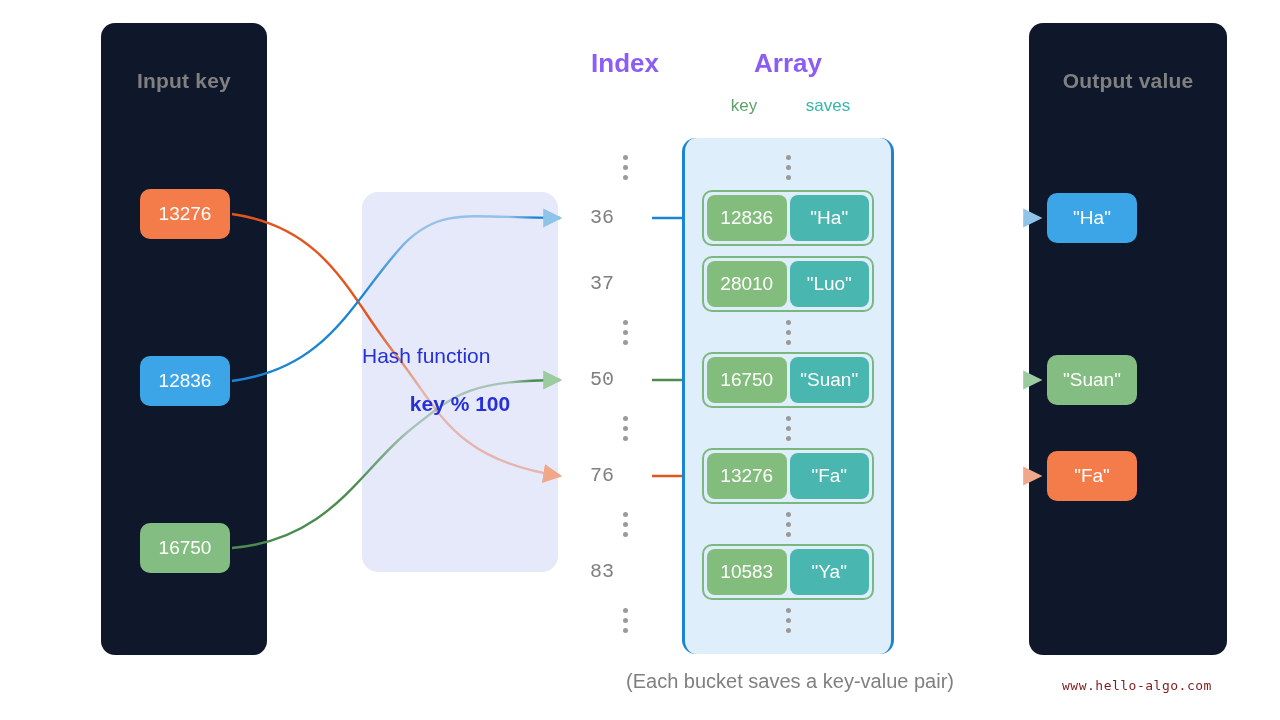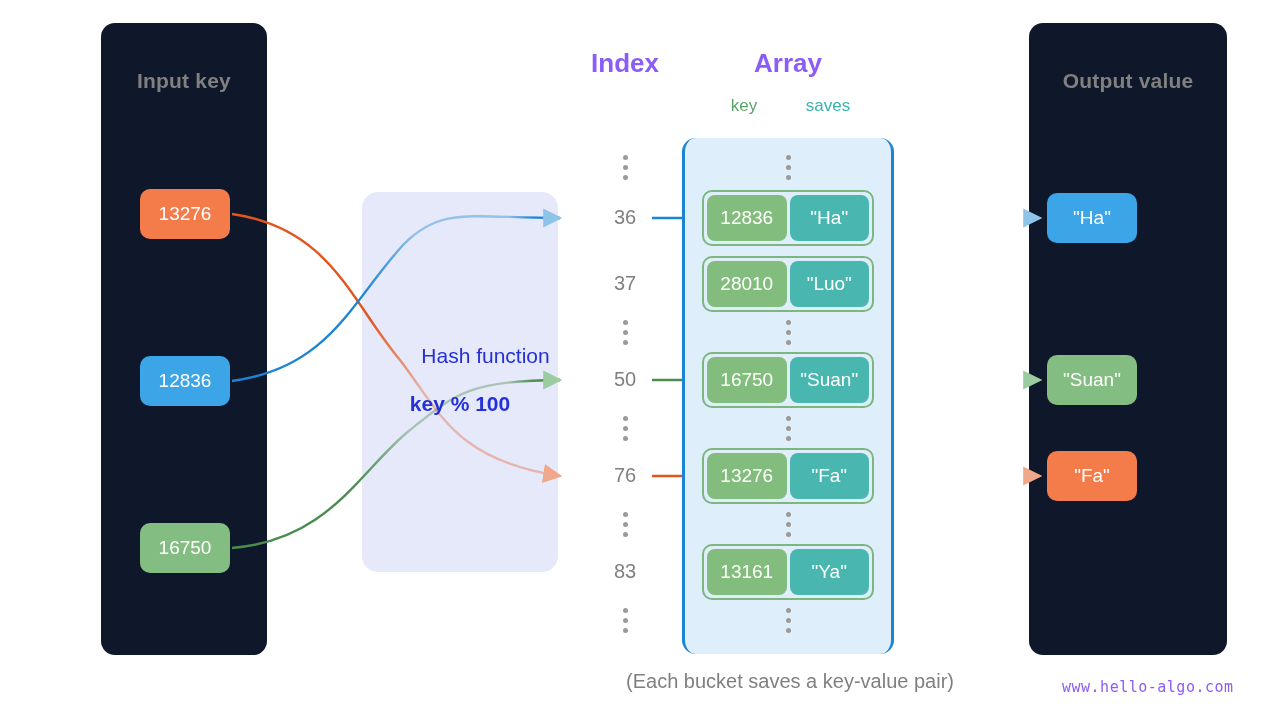--- a/index.html
+++ b/index.html
@@ -35,21 +35,21 @@
 
   
   #hashbox{
     position:absolute;
     left:362px;top:192px;width:196px;height:380px;
     background:#e6e9fa;
     border-radius:16px;
   }
   #hash-label{
     position:absolute;left:362px;top:344px;width:223px;
-    text-align:center;font-size:21px;color:#2530d8;padding-left:12px;
+    font-size:21px;color:#2530d8;
   }
   #hash-formula{
     position:absolute;left:362px;top:392px;width:196px;
     text-align:center;font-size:21px;font-weight:bold;color:#2530d8;
   }
 
   
   .col-header{
     position:absolute;
     font-size:26px;font-weight:bold;color:#8b5cf6;
@@ -71,23 +71,24 @@
     background:#dfeefb;
     border-left:3px solid #1b84d3;
     border-right:3px solid #1b84d3;
     border-radius:14px;
     box-sizing:border-box;
   }
 
   
   .index-label{
     position:absolute;
-    width:70px;text-align:center;
+    width:70px;
     font-size:20px;color:#808080;
     left:590px;
+    font-family:Liberation Mono, monospace;
   }
 
   
   .dots{
     position:absolute;width:14px;
     display:flex;flex-direction:column;align-items:center;gap:5px;
   }
   .dots i{display:block;width:5px;height:5px;border-radius:50%;background:#9a9a9a;}
 
   
@@ -127,21 +128,21 @@
   .c-green{background:#84bd81;}
 
   
   #caption{
     position:absolute;left:490px;top:670px;width:600px;
     text-align:center;font-size:20px;color:#808080;
   }
   #watermark{
     position:absolute;left:1062px;top:678px;
     font-family:"DejaVu Sans Mono",monospace;
-    font-size:15px;color:#8b5cf6;letter-spacing:.5px;
+    font-size:13px;color:#7f1d1d;letter-spacing:.5px;
   }
 
   svg#wires{position:absolute;left:0;top:0;width:1280px;height:720px;pointer-events:none;}
 </style>
 </head>
 <body>
 
 <div id="stage">
 
   <div class="panel" id="panel-input">
@@ -294,21 +295,21 @@
   </div>
   <div class="bucket" style="top:352px">
     <div class="cell cell-key">16750</div>
     <div class="cell cell-val">"Suan"</div>
   </div>
   <div class="bucket" style="top:448px">
     <div class="cell cell-key">13276</div>
     <div class="cell cell-val">"Fa"</div>
   </div>
   <div class="bucket" style="top:544px">
-    <div class="cell cell-key">13161</div>
+    <div class="cell cell-key">10583</div>
     <div class="cell cell-val">"Ya"</div>
   </div>
 
   <div class="chip chip-in c-orange" style="top:189px">13276</div>
   <div class="chip chip-in c-blue" style="top:356px">12836</div>
   <div class="chip chip-in c-green" style="top:523px">16750</div>
 
   <div class="chip chip-out c-blue" style="top:193px">"Ha"</div>
   <div class="chip chip-out c-green" style="top:355px">"Suan"</div>
   <div class="chip chip-out c-orange" style="top:451px">"Fa"</div>

